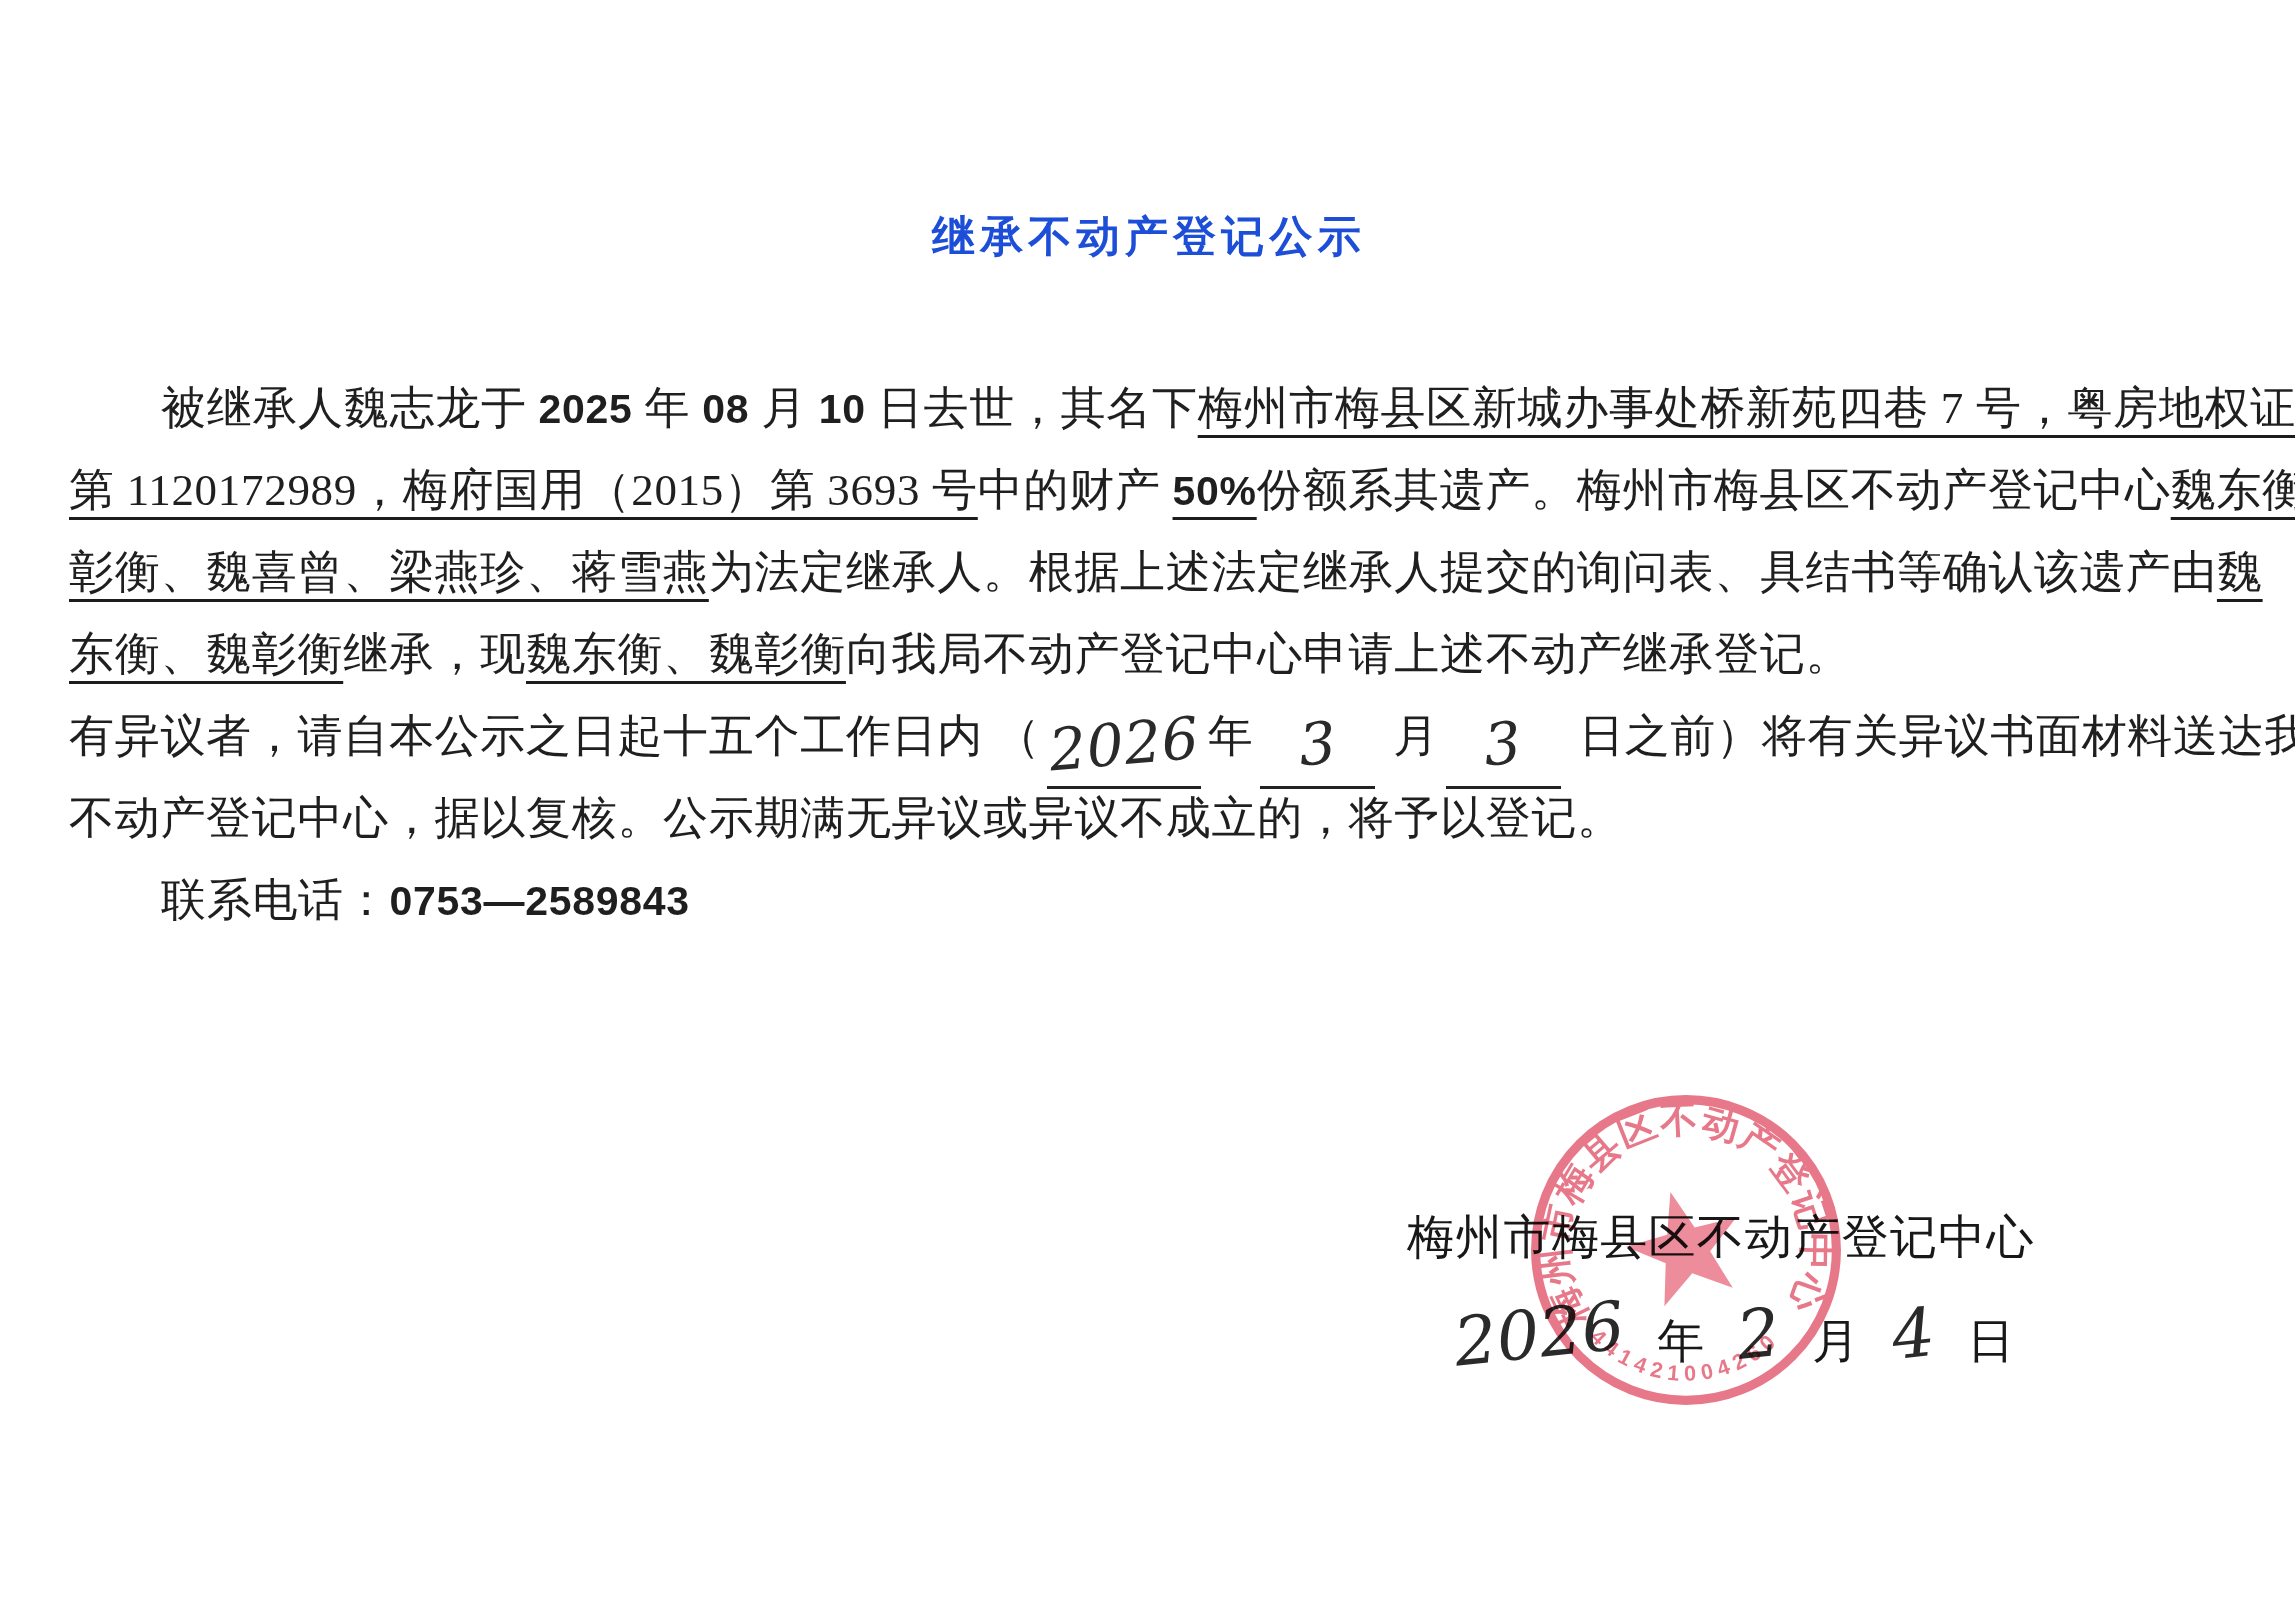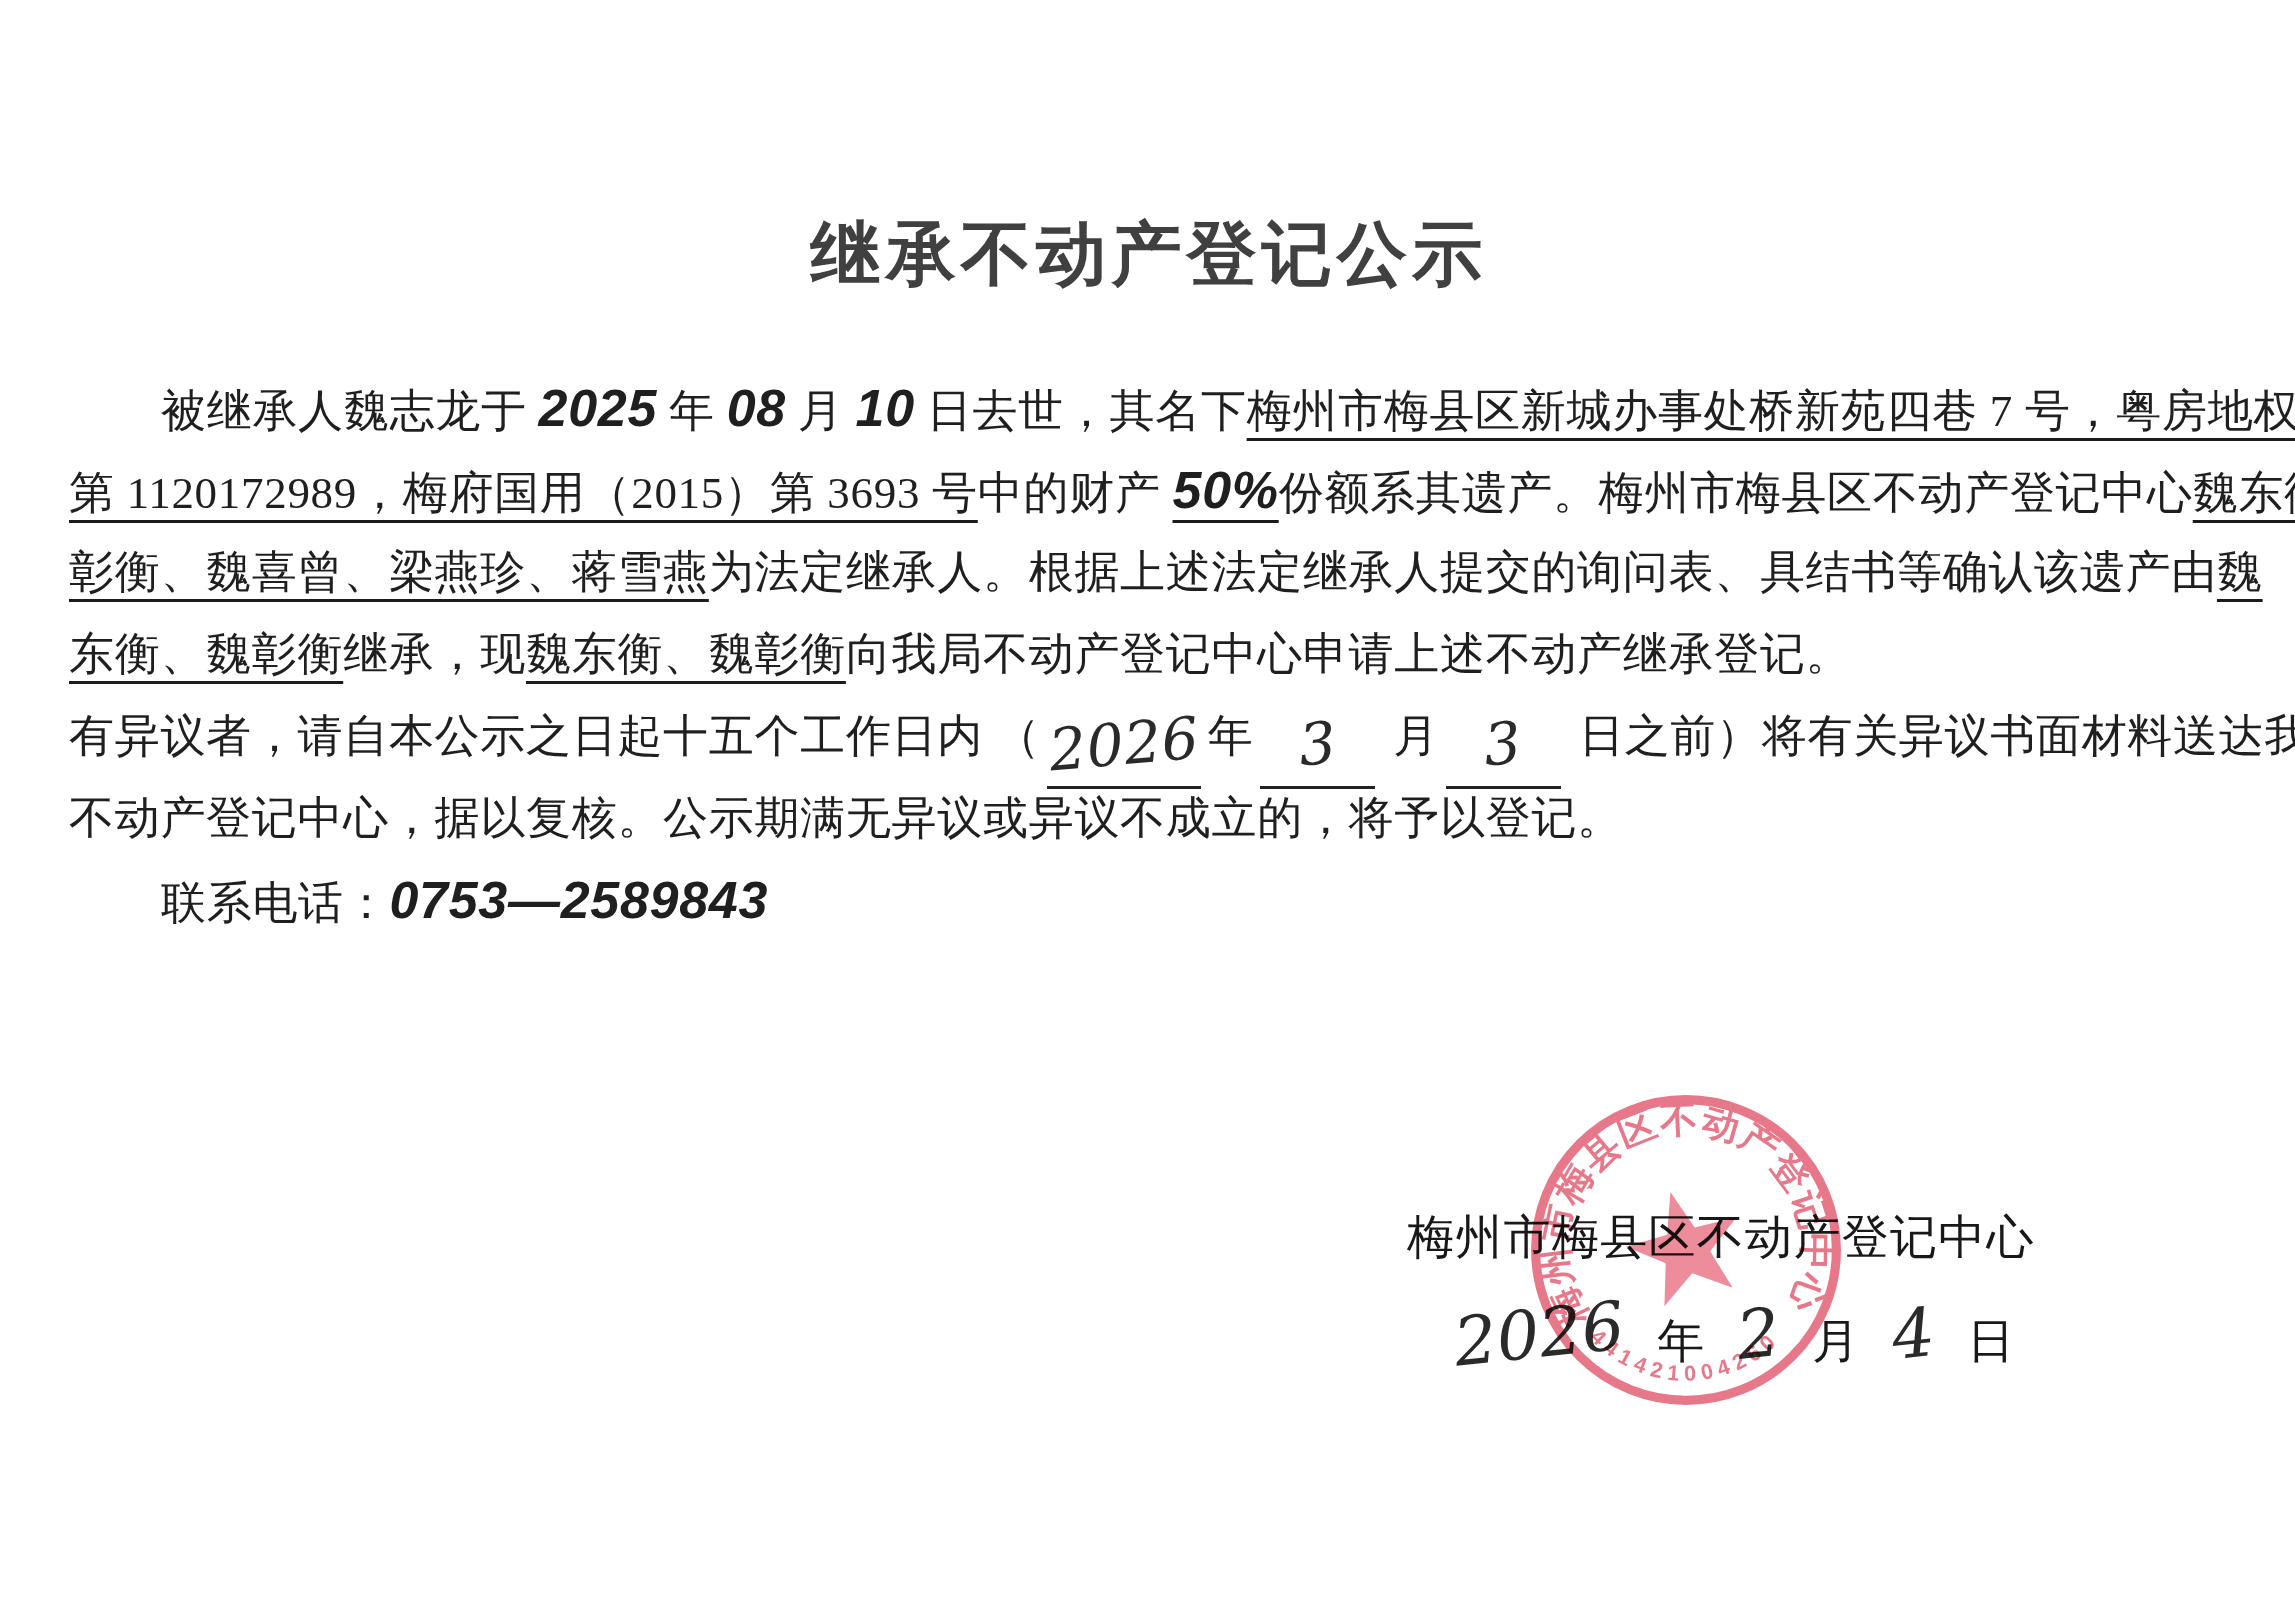--- a/index.html
+++ b/index.html
@@ -11,23 +11,23 @@
     overflow:hidden;
     font-family:"Liberation Serif","DejaVu Serif",serif;
     color:#1f1f1f;
   }
   .doc-title{
     position:absolute;
     left:69px;top:208px;width:2160px;
     text-align:center;
     font-family:"Liberation Sans","DejaVu Sans",sans-serif;
     font-weight:900;
-    font-size:70px;
+    font-size:43px;
     letter-spacing:5.2px;
-    color:#404040;
+    color:#1d4ed8;
   }
   .body-lines{
     position:absolute;
     left:69px;top:367px;width:2173px;
   }
   .line{
     height:82px;
     line-height:82px;
     font-size:45px;
     white-space:nowrap;
@@ -36,22 +36,21 @@
   .line.ind{padding-left:92px;}
   .u{
     text-decoration:underline;
     text-decoration-thickness:3.3px;
     text-underline-offset:11.8px;
     text-decoration-color:#1c1c1c;
   }
   .num{
     font-family:"Liberation Sans","DejaVu Sans",sans-serif;
     font-weight:700;
-    font-size:52px;
-    font-style:italic;
+    font-size:41px;
   }
   .blank{
     display:inline-block;
     border-bottom:3.9px solid #222;
     text-align:center;
     height:73px;
     line-height:63px;
     vertical-align:-13px;
     margin:0 6.5px;
     overflow:visible;

